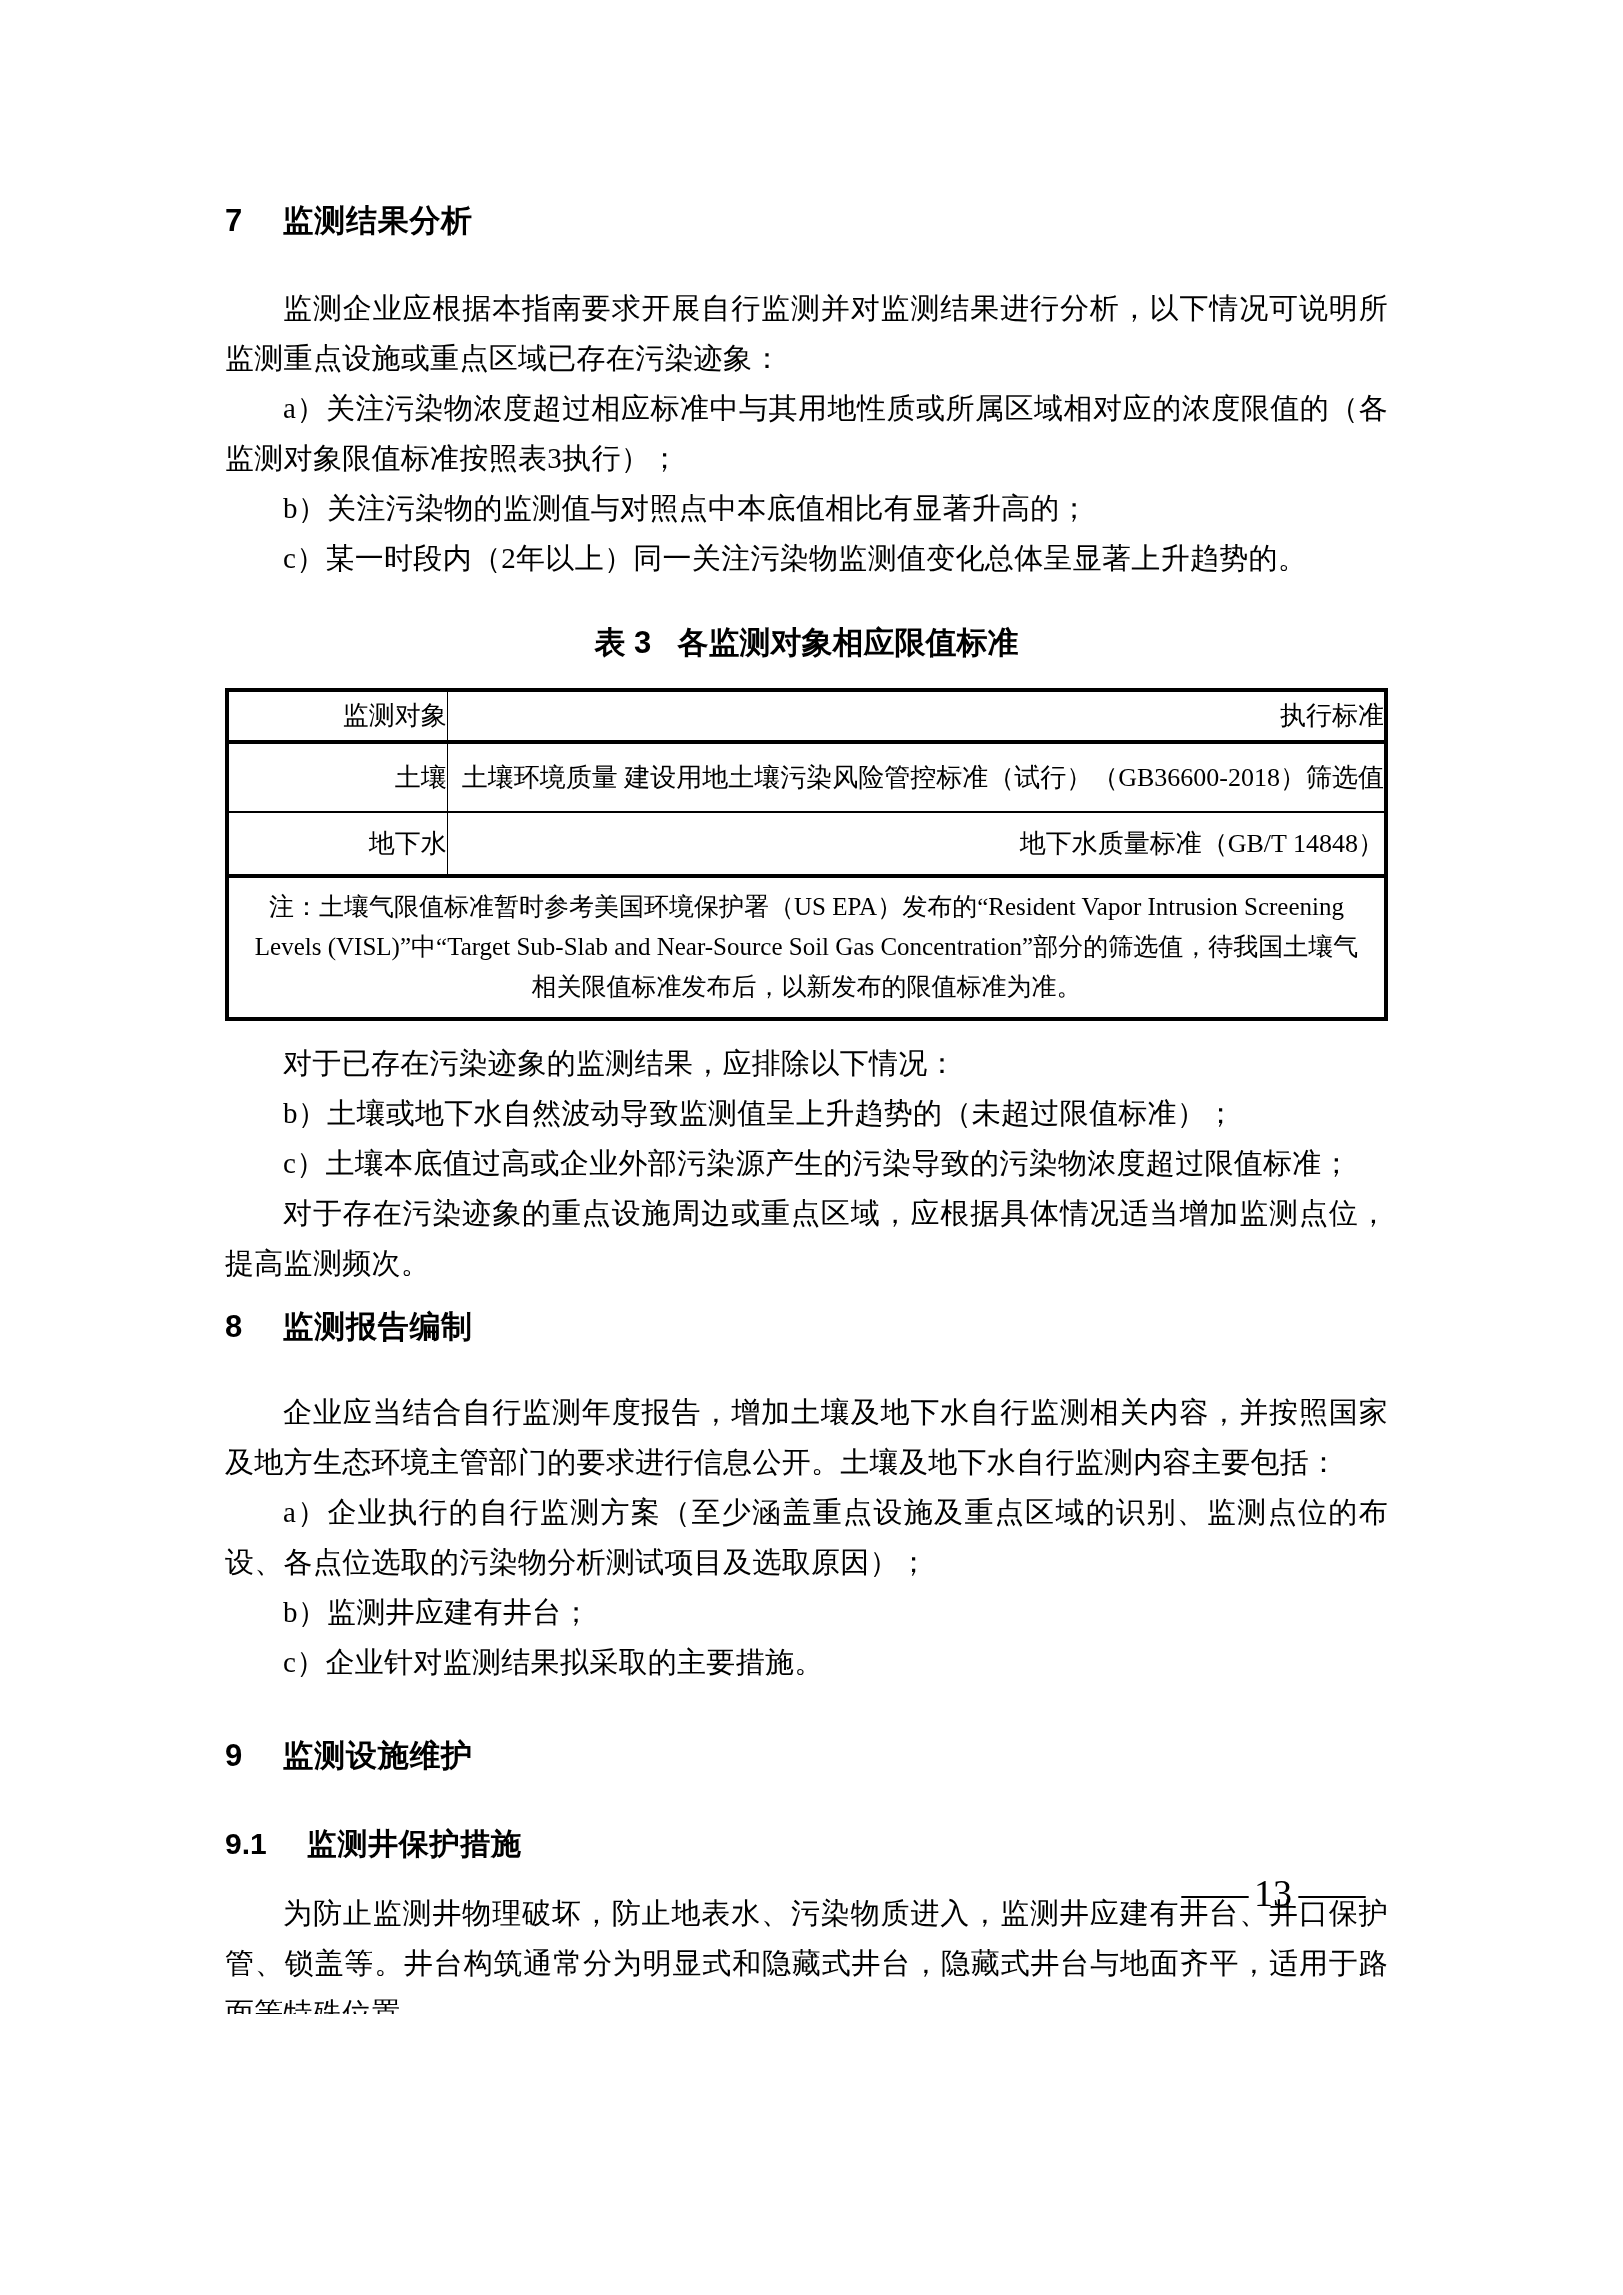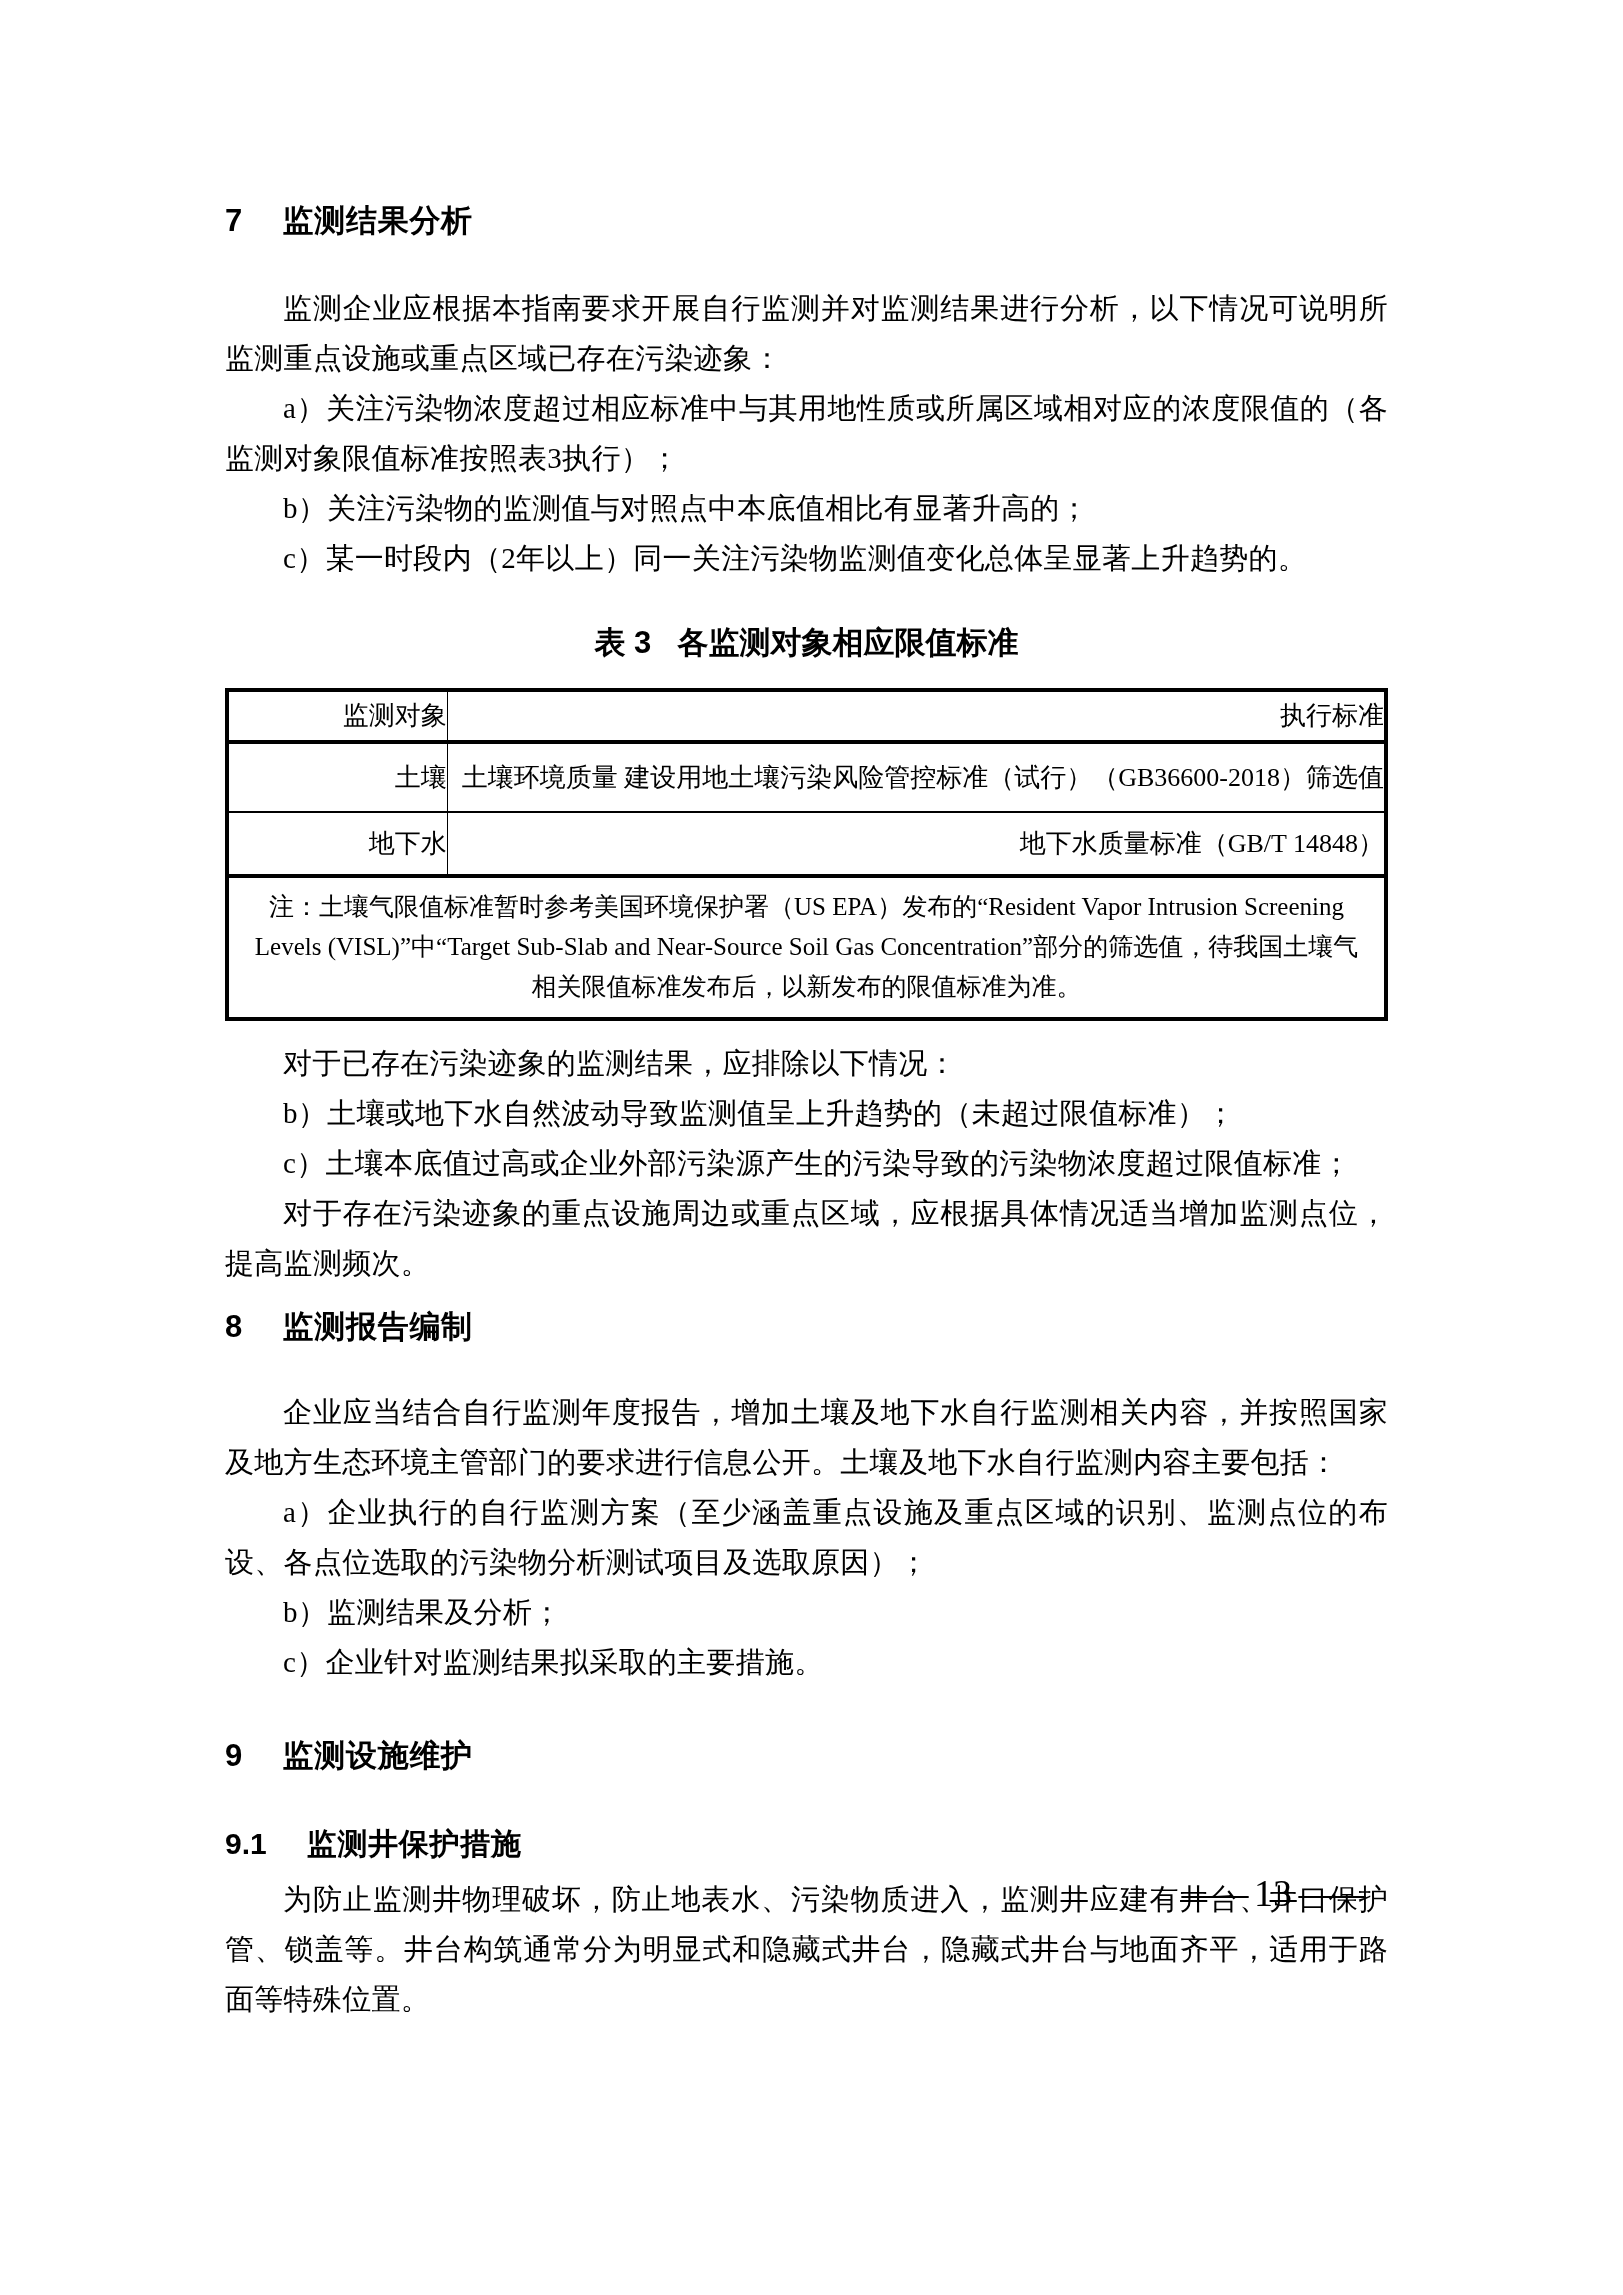--- a/index.html
+++ b/index.html
@@ -11,21 +11,21 @@
   .content { position:absolute; left:225px; top:0; width:1163px; padding-top:201px; }
   .h-sec {
     font-family:"Liberation Sans","DejaVu Sans",sans-serif;
     font-weight:700; font-size:31px; line-height:40px; color:#000;
     letter-spacing:0.7px;
   }
   .h-sec .num { display:inline-block; margin-right:31px; letter-spacing:0; }
   #h7 { margin-bottom:42px; }
   #h8 { margin-top:19px; margin-bottom:40px; }
   #h9 { margin-top:49px; }
-  #h91 { margin-top:48px; margin-bottom:10px; font-size:30px; }
+  #h91 { margin-top:48px; margin-bottom:24px; font-size:30px; }
   .para {
     font-size:29px; line-height:50px; text-align:justify; text-indent:2em;
     letter-spacing:0.3px;
   }
   .caption {
     margin-top:40px; text-align:center;
     font-family:"Liberation Sans","DejaVu Sans",sans-serif;
     font-weight:700; font-size:31px; line-height:40px;
   }
   .caption .cap-label { margin-right:17.7px; }
@@ -101,21 +101,21 @@
     <p class="para">c）土壤本底值过高或企业外部污染源产生的污染导致的污染物浓度超过限值标准；</p>
     <p class="para">对于存在污染迹象的重点设施周边或重点区域，应根据具体情况适当增加监测点位，提高监测频次。</p>
 
     <h2 class="h-sec" id="h8">
       <span class="num">8</span>
       <span>监测报告编制</span>
     </h2>
 
     <p class="para">企业应当结合自行监测年度报告，增加土壤及地下水自行监测相关内容，并按照国家及地方生态环境主管部门的要求进行信息公开。土壤及地下水自行监测内容主要包括：</p>
     <p class="para">a）企业执行的自行监测方案（至少涵盖重点设施及重点区域的识别、监测点位的布设、各点位选取的污染物分析测试项目及选取原因）；</p>
-    <p class="para">b）监测结果及分析；</p>
+    <p class="para">b）监测井应建有井台；</p>
     <p class="para">c）企业针对监测结果拟采取的主要措施。</p>
 
     <h2 class="h-sec" id="h9">
       <span class="num">9</span>
       <span>监测设施维护</span>
     </h2>
 
     <h2 class="h-sec" id="h91">
       <span class="num">9.1</span>
       <span>监测井保护措施</span>

